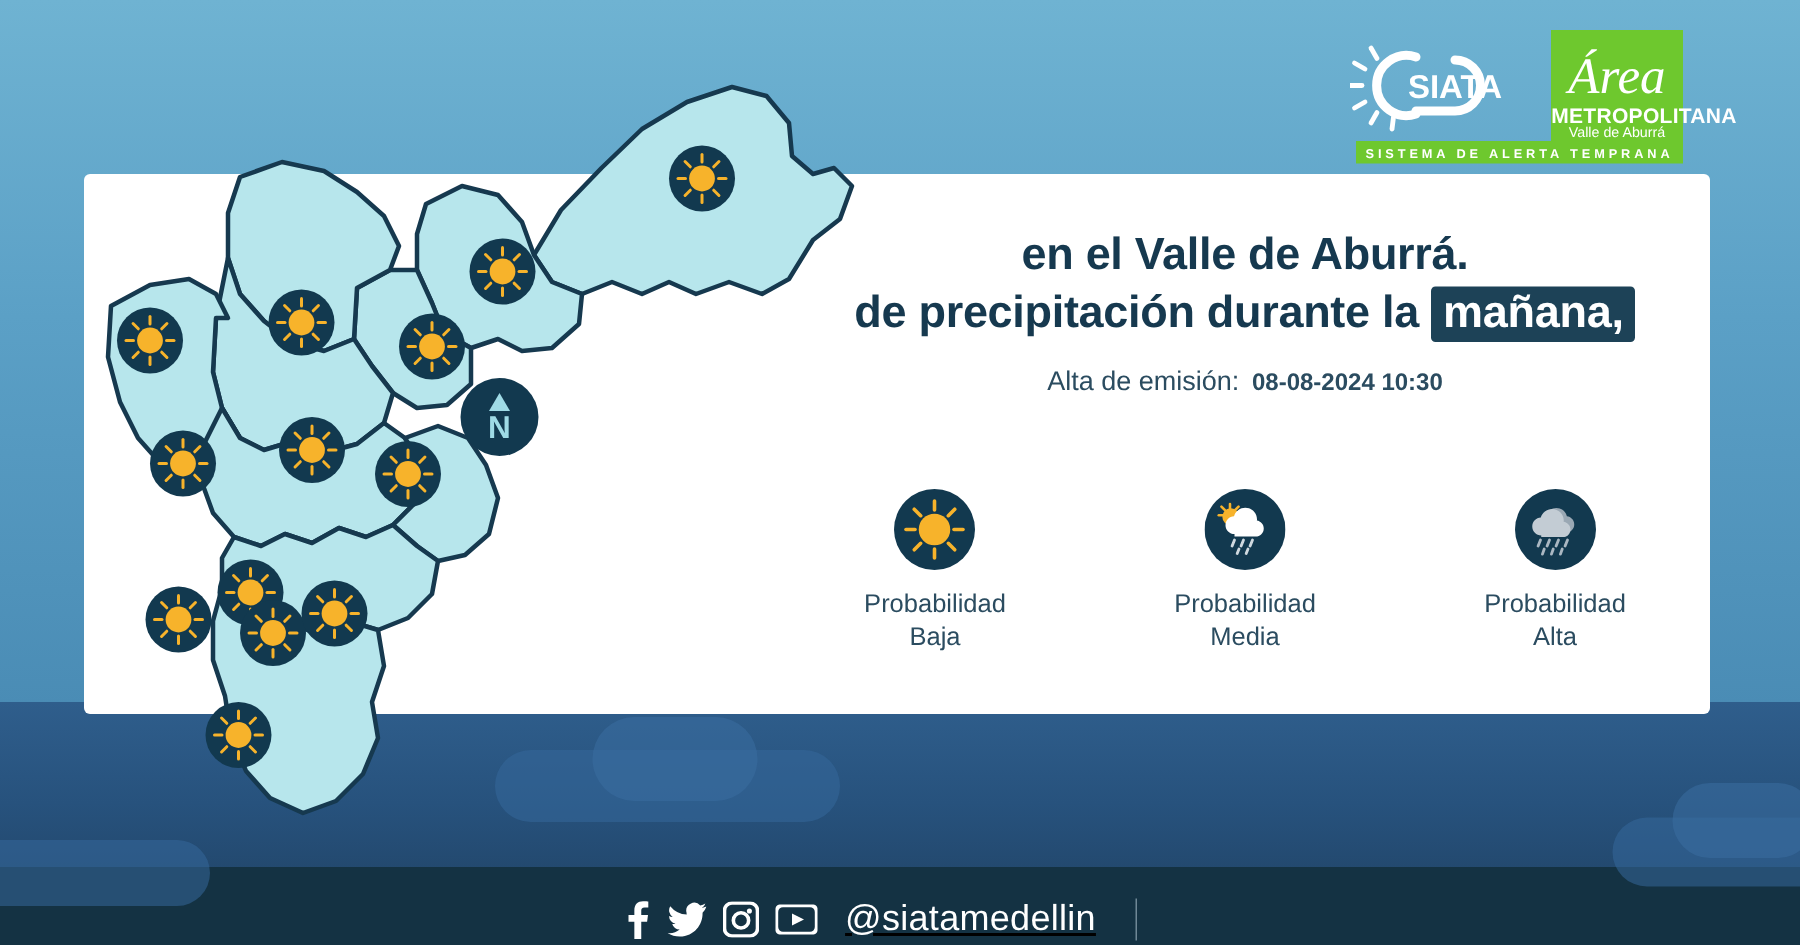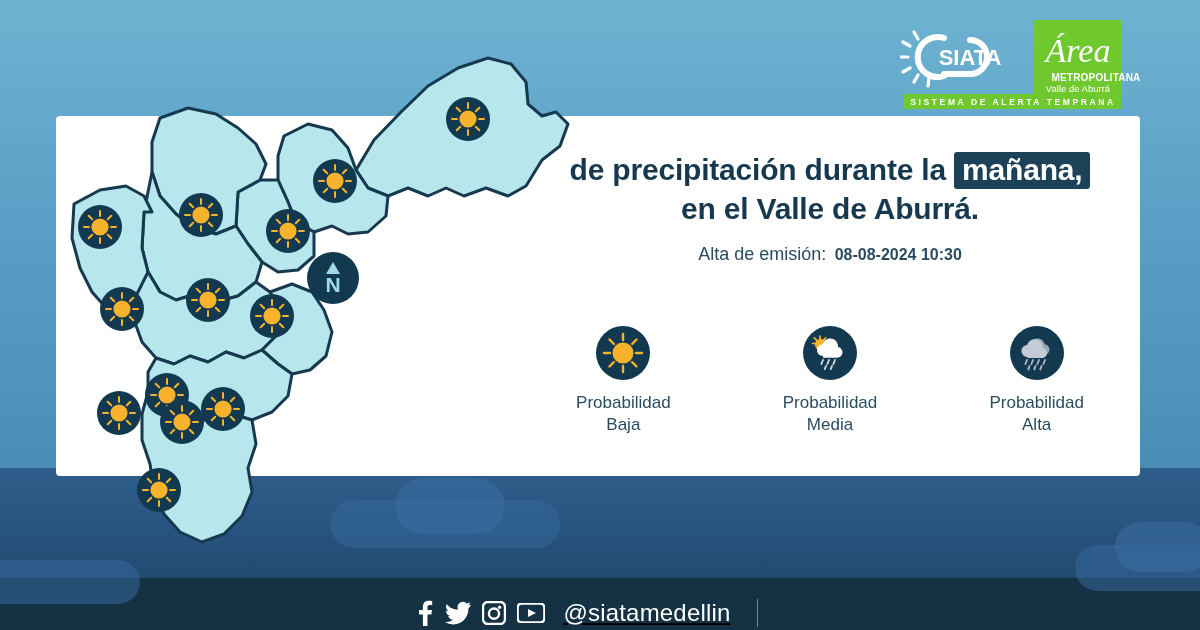--- a/index.html
+++ b/index.html
@@ -47,21 +47,21 @@
   .legend-icon{width:54px;height:54px;}
   .legend-label{margin-top:12px;text-align:center;color:#2b4c60;font-size:17px;line-height:22px;}
 
   
   .logos{position:absolute;left:900px;top:20px;width:225px;height:92px;}
   .siata-logo{position:absolute;left:0;top:4px;width:130px;height:66px;}
   .amva-logo{position:absolute;left:134px;top:0px;width:88px;height:78px;
     background:#6ec82e;display:flex;flex-direction:column;align-items:center;justify-content:flex-end;
     padding-bottom:4px;box-sizing:border-box;}
   .amva-script{position:absolute;left:0;right:0;top:2px;height:50px;text-align:right;}
-  .amva-l1{color:#fff;font-size:10px;font-weight:bold;letter-spacing:.2px;line-height:11px;padding-left:36px;}
+  .amva-l1{color:#fff;font-size:14px;font-weight:bold;letter-spacing:.2px;line-height:11px;padding-left:36px;}
   .amva-l2{color:#fff;font-size:9.5px;line-height:11px;}
   .tagline{position:absolute;left:4px;top:74px;width:218px;height:15px;background:#6ec82e;
     display:flex;align-items:center;justify-content:center;}
   .tagline span{color:#ffffff;font-size:8.5px;font-weight:bold;letter-spacing:2.6px;}
 
   
   .footer{position:absolute;left:0;top:578px;width:1200px;height:70px;
     display:flex;align-items:center;justify-content:center;gap:0px;text-decoration:underline;}
   .social{display:flex;align-items:center;gap:11px;}
   .social svg{display:block;}
@@ -341,25 +341,25 @@
       <svg viewBox="0 0 52 52" width="52" height="52">
         <circle cx="26" cy="26" r="26" fill="#12394f"></circle>
         <polygon points="26,10 33,22 19,22" fill="#9fdbe6"></polygon>
         <text x="26" y="40" text-anchor="middle" font-family="Liberation Sans, sans-serif" font-size="21" font-weight="bold" fill="#9fdbe6">N</text>
       </svg>
     </div>
   </div>
 
   <div class="panel">
     <div class="title">
+      <div>en el Valle de Aburrá.</div>
       <div>
         <span>de precipitación durante la</span>
         <span class="hl">mañana,</span>
       </div>
-      <div>en el Valle de Aburrá.</div>
     </div>
 
     <div class="date-row">
       <span class="date-lbl">Alta de emisión:</span>
       <span class="date-val">08-08-2024 10:30</span>
     </div>
 
     <div class="legend">
 
       <div class="legend-item">

